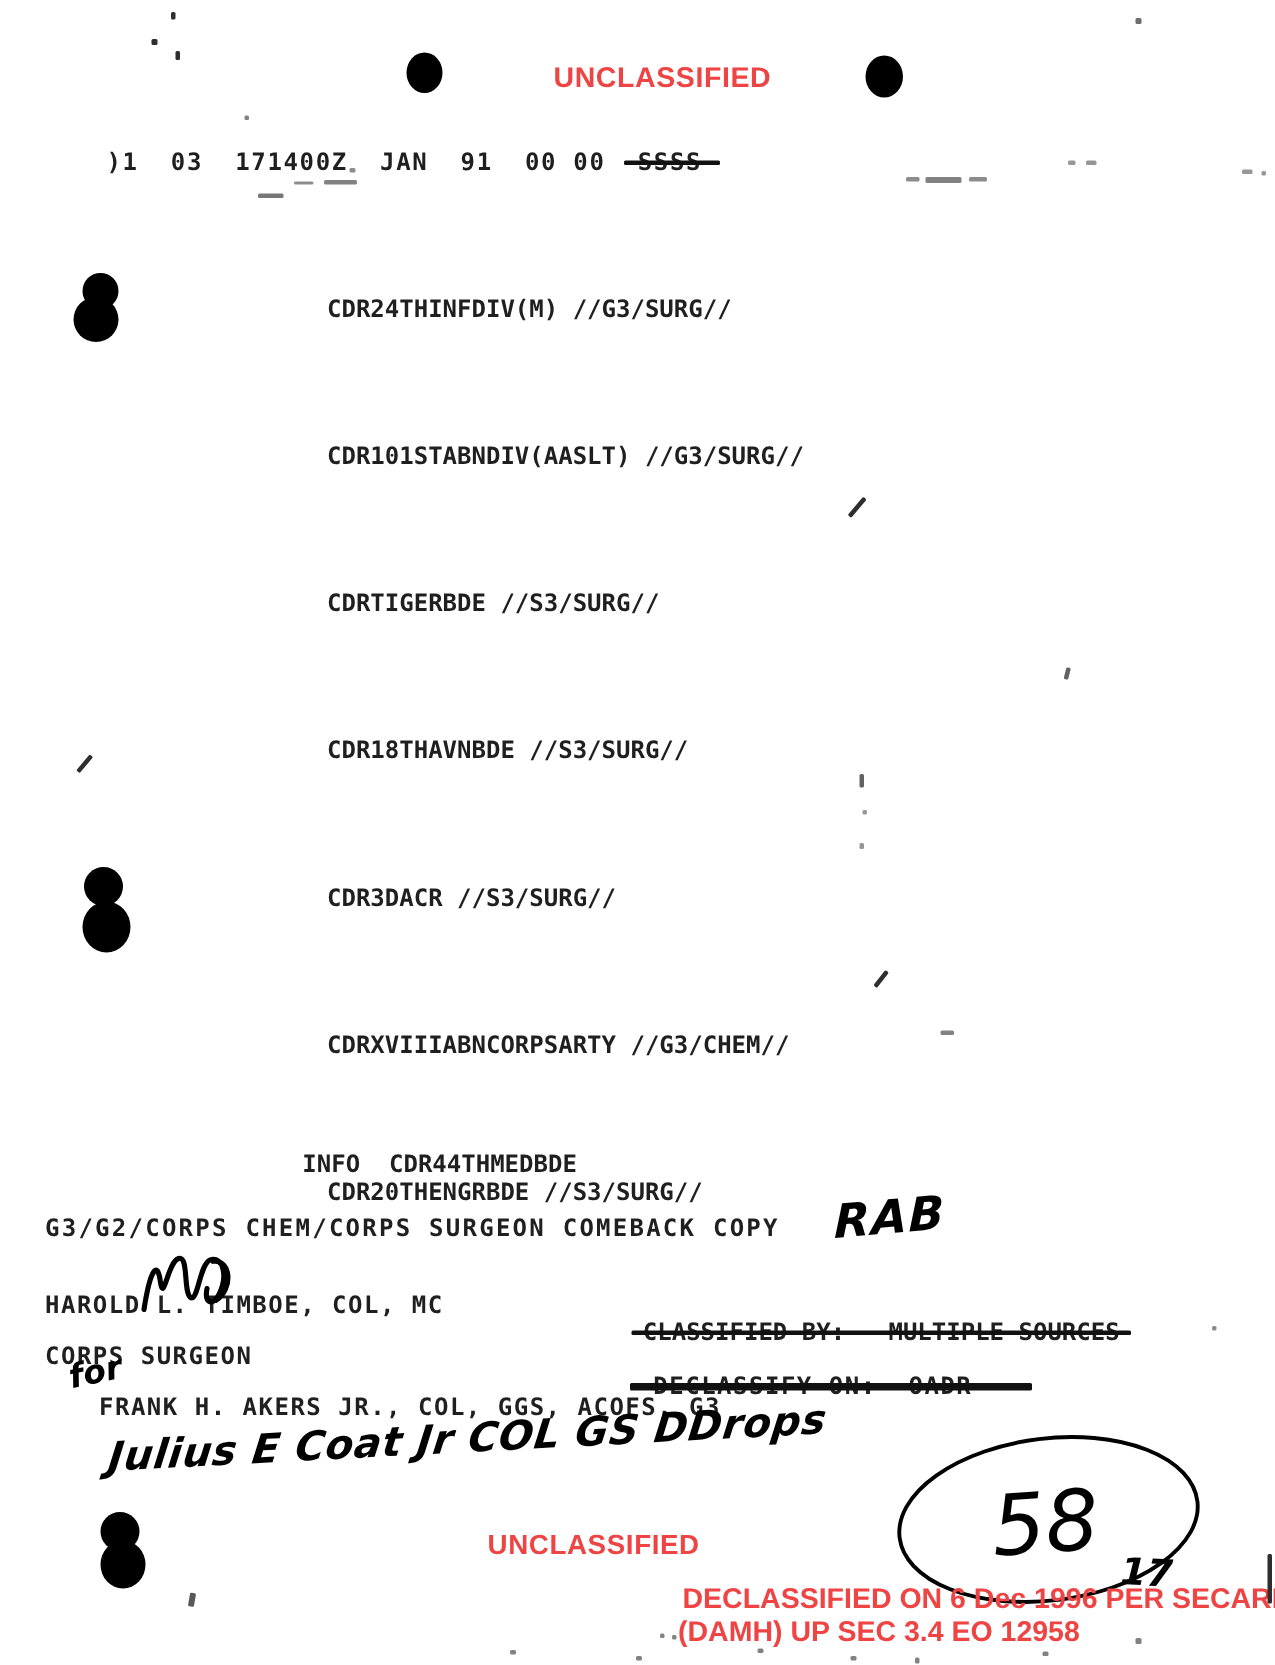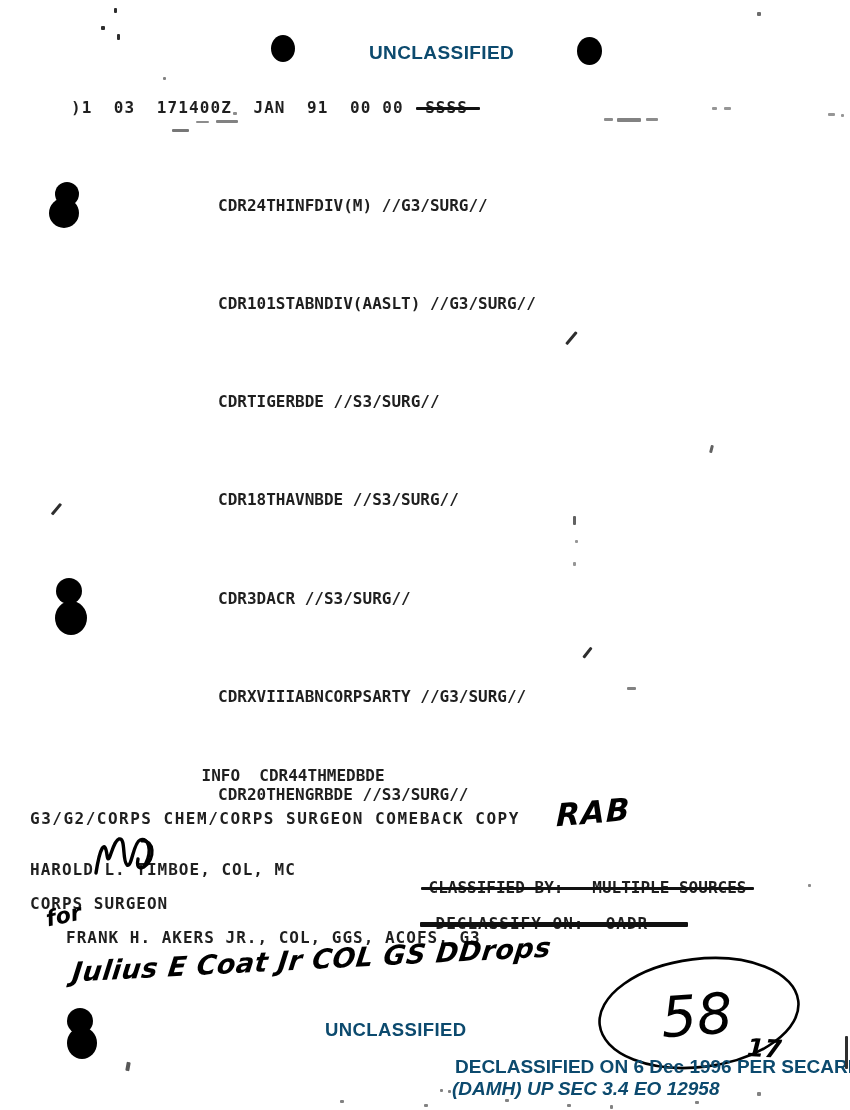--- a/index.html
+++ b/index.html
@@ -9,21 +9,21 @@
   }
   .mono{
     position:absolute;font-family:"DejaVu Sans Mono","Liberation Mono",monospace;
     font-weight:700;color:#1f1f1f;white-space:pre;font-size:16px;line-height:1.15;
   }
   .wide{letter-spacing:1.0px;}
   .xwide{letter-spacing:1.5px;}
   .msgspace{letter-spacing:1.1px;}
   .stamp{
     position:absolute;font-family:"Liberation Sans","DejaVu Sans",sans-serif;
-    font-weight:700;color:#0c4a6e;line-height:1.1;white-space:pre;
+    font-weight:700;color:#ef4444;line-height:1.1;white-space:pre;
   }
   .hand{
     position:absolute;font-family:"DejaVu Sans","Liberation Sans",sans-serif;
     font-style:italic;color:#000;line-height:1;white-space:pre;
   }
   #to-list{
     position:absolute;left:218px;top:124px;line-height:32.75px;font-size:16px;
   }
   #to-list .addr{white-space:pre;}
   .strike-wrap{position:relative;display:inline-block;}
@@ -59,21 +59,21 @@
     <ellipse cx="18" cy="13" rx="13" ry="13" fill="#000"></ellipse>
     <ellipse cx="20" cy="35" rx="15" ry="16" fill="#000"></ellipse>
   </svg>
 
   <div id="to-list" class="mono">
     <div class="addr">CDR24THINFDIV(M) //G3/SURG//</div>
     <div class="addr">CDR101STABNDIV(AASLT) //G3/SURG//</div>
     <div class="addr">CDRTIGERBDE //S3/SURG//</div>
     <div class="addr">CDR18THAVNBDE //S3/SURG//</div>
     <div class="addr">CDR3DACR //S3/SURG//</div>
-    <div class="addr">CDRXVIIIABNCORPSARTY //G3/SURG//</div>
+    <div class="addr">CDRXVIIIABNCORPSARTY //G3/CHEM//</div>
     <div class="addr">CDR20THENGRBDE //S3/SURG//</div>
     
     
     
     
     
     
     
     
     
@@ -111,21 +111,21 @@
 
   <div class="stamp" style="left:325px;top:1020px;font-size:18.5px;letter-spacing:0.4px;">UNCLASSIFIED</div>
 
   <svg style="position:absolute;left:593px;top:953px;" width="214" height="124">
     <ellipse cx="106" cy="60" rx="100" ry="54" fill="none" stroke="#000" stroke-width="2.6" transform="rotate(-7 106 60)"></ellipse>
     <text x="68" y="82" font-family="DejaVu Sans, sans-serif" font-style="italic" font-size="56" fill="#000" transform="rotate(-4 100 60)">58</text>
   </svg>
   <div class="hand" style="left:747px;top:1036px;font-size:25px;font-weight:600;transform:rotate(3deg);">17</div>
 
   <div class="stamp" style="left:455px;top:1057px;font-size:19px;">DECLASSIFIED ON 6 Dec 1996 PER SECARMY</div>
-  <div class="stamp" style="left:452px;top:1079px;font-size:19px;font-style:italic;">(DAMH) UP SEC 3.4 EO 12958</div>
+  <div class="stamp" style="left:452px;top:1079px;font-size:19px;">(DAMH) UP SEC 3.4 EO 12958</div>
 
   <div class="art" style="left:114px;top:8px;width:3px;height:5px;"></div>
   <div class="art" style="left:101px;top:26px;width:4px;height:4px;"></div>
   <div class="art" style="left:117px;top:34px;width:3px;height:6px;"></div>
   <div class="art" style="left:757px;top:12px;width:4px;height:4px;opacity:.7;"></div>
   <div class="art" style="left:163px;top:77px;width:3px;height:3px;opacity:.6;"></div>
   <div class="art" style="left:233px;top:112px;width:4px;height:3px;opacity:.55;"></div>
   <div class="art" style="left:196px;top:121px;width:13px;height:2px;opacity:.55;"></div>
   <div class="art" style="left:216px;top:120px;width:22px;height:3px;opacity:.6;"></div>
   <div class="art" style="left:172px;top:129px;width:17px;height:3px;opacity:.65;"></div>

